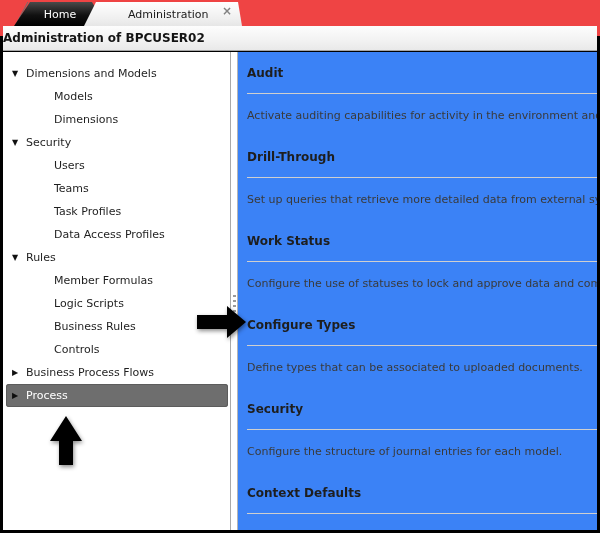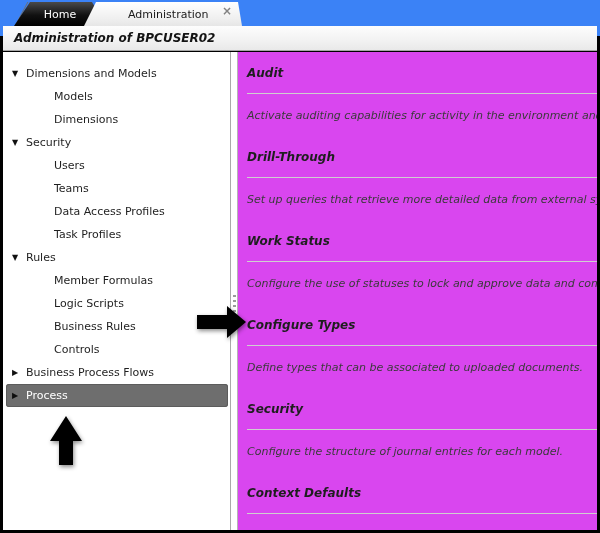--- a/index.html
+++ b/index.html
@@ -7,21 +7,21 @@
   body { font-family:"DejaVu Sans","Liberation Sans",sans-serif; }
 
   .window {
     position:relative; width:600px; height:533px;
     background:#000; overflow:hidden;
   }
 
   
   .tabbar {
     position:absolute; top:0; left:0; right:0; height:36px;
-    background:#3b82f6;
+    background:#ef4444;
     text-decoration:underline;
   }
   .tab-deco {
     position:absolute; left:-4px; top:2px; width:26px; height:24px;
     border-right:1px solid #6f6f6f; transform:skewX(-28deg);
   }
   .tab {
     position:absolute; top:2px; height:24px;
     display:flex; align-items:center; justify-content:center;
     font-size:11px; cursor:default;
@@ -41,22 +41,22 @@
     position:absolute; right:10px; top:3px;
     font-size:12px; line-height:12px; color:#828282; font-weight:bold;
     cursor:pointer;
   }
 
   
   .header {
     position:absolute; top:26px; left:3px; right:3px; height:25px;
     background:linear-gradient(#fdfdfd,#f2f2f2 60%,#e9e9e9);
     border-bottom:1px solid #a6a6a6;
-    display:flex; align-items:center; padding-left:11px;
-    font-size:12px; font-weight:bold; color:#141414;font-style:italic;
+    display:flex; align-items:center; 
+    font-size:12px; font-weight:bold; color:#141414;
   }
 
   
   .body {
     position:absolute; top:52px; left:3px; right:3px; bottom:3px;
     background:#fff; display:flex; overflow:hidden;
   }
 
   
   .sidebar {
@@ -85,21 +85,21 @@
     width:7px; flex:0 0 7px; background:#fff;
     border-right:1px solid #b5b5b5; position:relative; cursor:col-resize;
   }
   .splitter .grip {
     position:absolute; left:2px; top:243px; width:3px; height:26px;
     background:repeating-linear-gradient(#9a9a9a 0 2px, transparent 2px 5px);
   }
 
   
   .main {
-    flex:1 1 auto; overflow:hidden; padding:14px 0 4px 9px; background:#d946ef;font-style:italic;
+    flex:1 1 auto; overflow:hidden; padding:14px 0 4px 9px; background:#3b82f6;
   }
   .section { margin-bottom:0; }
   .section h3 {
     font-size:12px; font-weight:bold; color:#1e1e1e;
     margin-bottom:13px; white-space:nowrap; cursor:pointer;
   }
   .section .rule {
     border-top:1px solid #cfcfcf; margin-right:0;
   }
   .section p {
@@ -153,25 +153,25 @@
         <div class="tree-row child">
           <span class="tri"></span>
           <span>Users</span>
         </div>
         <div class="tree-row child">
           <span class="tri"></span>
           <span>Teams</span>
         </div>
         <div class="tree-row child">
           <span class="tri"></span>
+          <span>Task Profiles</span>
+        </div>
+        <div class="tree-row child">
+          <span class="tri"></span>
           <span>Data Access Profiles</span>
-        </div>
-        <div class="tree-row child">
-          <span class="tri"></span>
-          <span>Task Profiles</span>
         </div>
         <div class="tree-row">
           <span class="tri">▼</span>
           <span>Rules</span>
         </div>
         <div class="tree-row child">
           <span class="tri"></span>
           <span>Member Formulas</span>
         </div>
         <div class="tree-row child">

